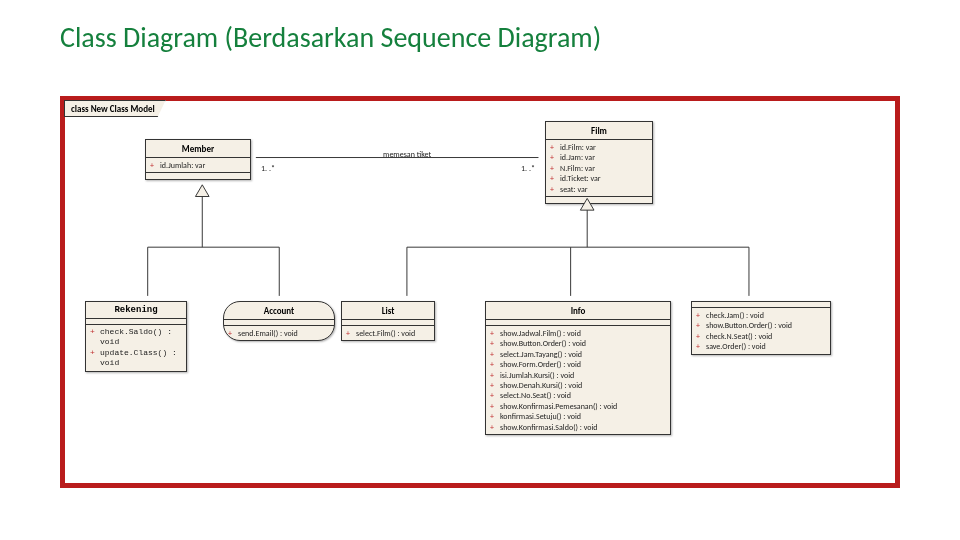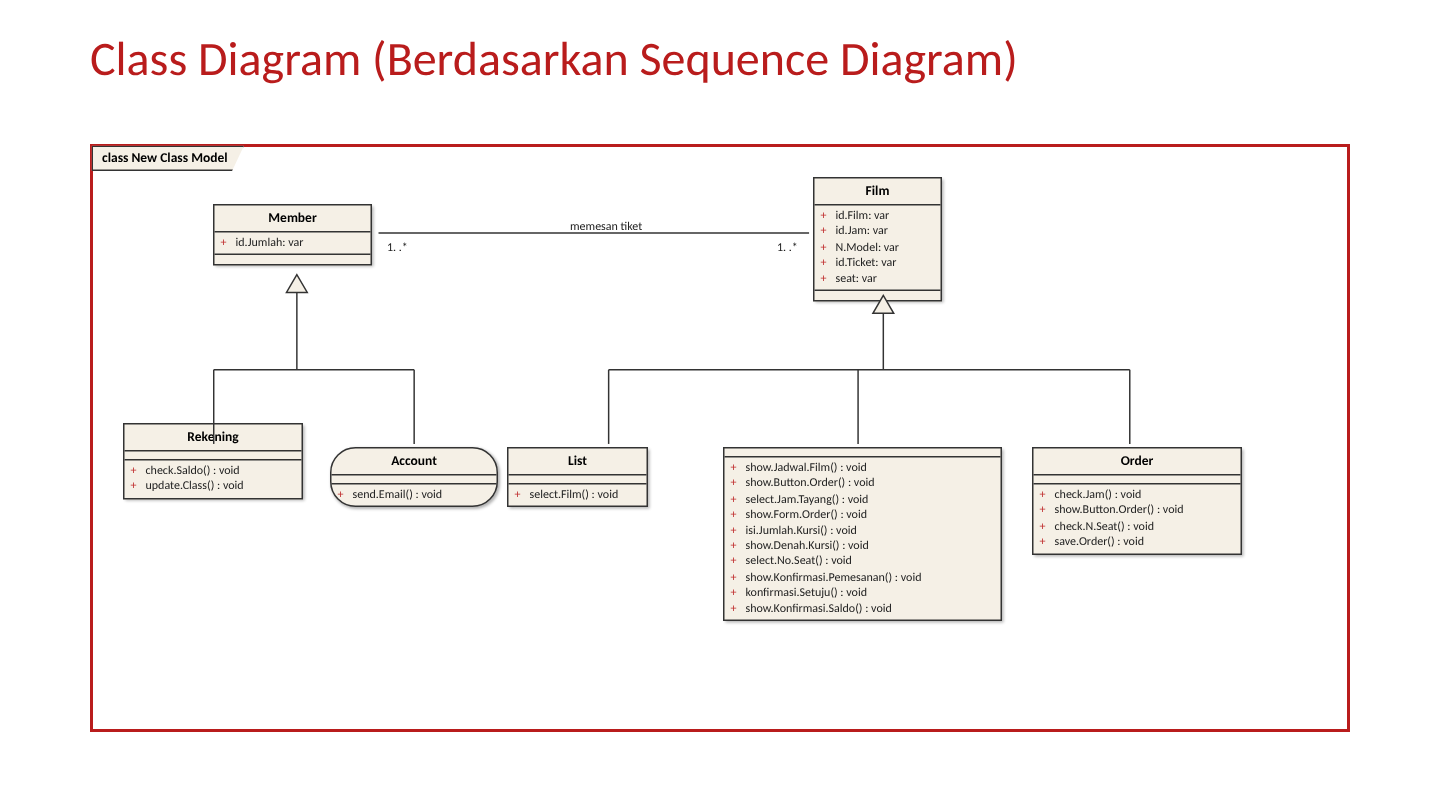--- a/index.html
+++ b/index.html
@@ -6,29 +6,29 @@
   body {
     width: 960px; height: 540px;
     background: #fff;
     font-family: "Calibri", "Segoe UI", sans-serif;
     position: relative;
     overflow: hidden;
   }
   .title {
     position: absolute;
     top: 20px; left: 60px;
-    font-size: 32px;
+    font-size: 28px;
     font-weight: 400;
-    color: #b91c1c;
+    color: #15803d;
   }
   .diagram-frame {
     position: absolute;
     top: 96px; left: 60px;
     width: 840px; height: 392px;
-    border: 2px solid #b91c1c;
+    border: 5px solid #b91c1c;
     background: #fff;
     padding-left: 32px;
   }
   .frame-label {
     position: absolute;
     top: -1px; left: -1px;
     background: #f5f0e6;
     border: 1px solid #333;
     padding: 2px 10px 2px 6px;
     font-size: 9px;
@@ -90,48 +90,48 @@
     <div class="class-name">Member</div>
     <div class="class-section">
         <div class="class-row">
           <span class="vis">+</span>
           <span class="member">id.Jumlah: var</span>
         </div>
       </div>
     <div class="class-section" style="min-height: 6px;"></div>
   </div>
 
-  <div class="class-box" style="top:20px; left:480px; width:86px;">
+  <div class="class-box" style="top:20px; left:480px; width:108px;">
     <div class="class-name">Film</div>
     <div class="class-section">
         <div class="class-row">
           <span class="vis">+</span>
           <span class="member">id.Film: var</span>
         </div>
         <div class="class-row">
           <span class="vis">+</span>
           <span class="member">id.Jam: var</span>
         </div>
         <div class="class-row">
           <span class="vis">+</span>
-          <span class="member">N.Model: var</span>
+          <span class="member">N.Film: var</span>
         </div>
         <div class="class-row">
           <span class="vis">+</span>
           <span class="member">id.Ticket: var</span>
         </div>
         <div class="class-row">
           <span class="vis">+</span>
           <span class="member">seat: var</span>
         </div>
       </div>
     <div class="class-section" style="min-height: 6px;"></div>
   </div>
 
-  <div class="class-box" style="top:184px; left:20px; width:120px;">
+  <div class="class-box" style="top:200px; left:20px; width:102px;font-family:Liberation Mono, monospace;">
     <div class="class-name">Rekening</div>
     <div class="class-section" style="min-height: 6px;"></div>
     <div class="class-section">
         <div class="class-row">
           <span class="vis">+</span>
           <span class="member">check.Saldo() : void</span>
         </div>
         <div class="class-row">
           <span class="vis">+</span>
           <span class="member">update.Class() : void</span>
@@ -155,20 +155,21 @@
     <div class="class-section" style="min-height: 6px;"></div>
     <div class="class-section">
         <div class="class-row">
           <span class="vis">+</span>
           <span class="member">select.Film() : void</span>
         </div>
       </div>
   </div>
 
   <div class="class-box" style="top:200px; left:420px; width:186px;">
+    <div class="class-name">Info</div>
     <div class="class-section" style="min-height: 6px;"></div>
     <div class="class-section">
         <div class="class-row">
           <span class="vis">+</span>
           <span class="member">show.Jadwal.Film() : void</span>
         </div>
         <div class="class-row">
           <span class="vis">+</span>
           <span class="member">show.Button.Order() : void</span>
         </div>
@@ -201,21 +202,20 @@
           <span class="member">konfirmasi.Setuju() : void</span>
         </div>
         <div class="class-row">
           <span class="vis">+</span>
           <span class="member">show.Konfirmasi.Saldo() : void</span>
         </div>
       </div>
   </div>
 
   <div class="class-box" style="top:200px; left:626px; width:140px;">
-    <div class="class-name">Order</div>
     <div class="class-section" style="min-height: 6px;"></div>
     <div class="class-section">
         <div class="class-row">
           <span class="vis">+</span>
           <span class="member">check.Jam() : void</span>
         </div>
         <div class="class-row">
           <span class="vis">+</span>
           <span class="member">show.Button.Order() : void</span>
         </div>

